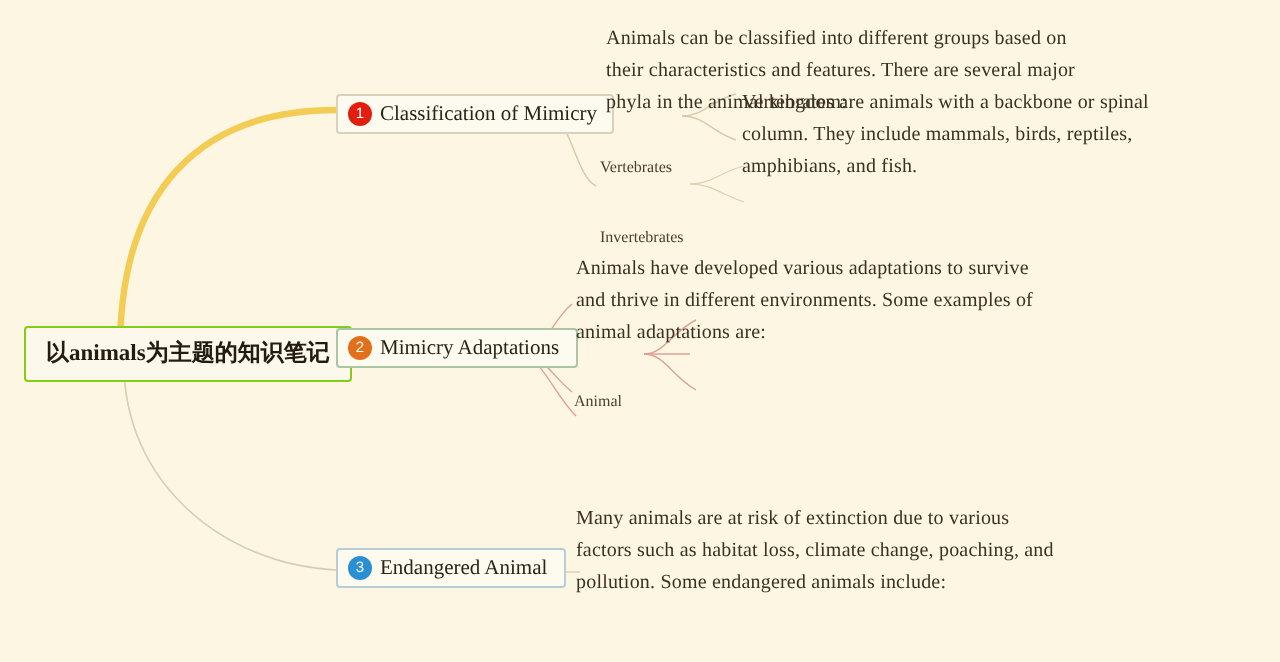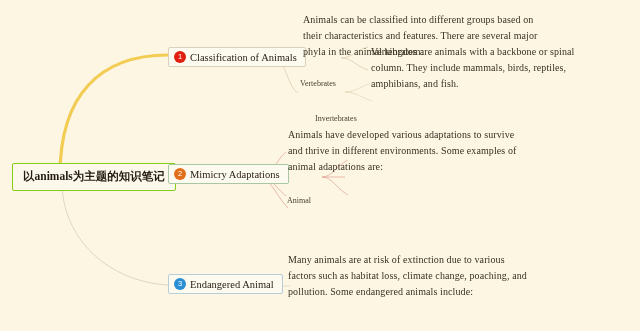--- a/index.html
+++ b/index.html
@@ -91,21 +91,21 @@
   .badge-3 { background: #2b8fd4; }
 
   .sub-node {
     position: absolute;
     font-size: 8px;
     color: #4a3f2c;
     white-space: nowrap;
     margin-top: 25px;
   }
   .sub-vertebrates { left: 300px; top: 54px; }
-  .sub-invertebrates { left: 315px; top: 89px; text-align: center; }
+  .sub-invertebrates { left: 300px; top: 89px; text-align: center; }
   .sub-mimicry { left: 287px; top: 171px; }
 
   .text-block {
     position: absolute;
     font-size: 10px;
     line-height: 1.62;
     color: #3a3124;
     letter-spacing: 0.1px;
   }
   .tb-classification { left: 303px; top: 12px; width: 245px; }
@@ -147,21 +147,21 @@
 
     <path d="M 262 286 L 290 286" fill="none" stroke="#d8d0bb" stroke-width="0.7"></path>
   </svg>
 
   <div class="node root-node">
     <span>以animals为主题的知识笔记</span>
   </div>
 
   <div class="node branch-node branch-1">
     <span class="badge badge-1">1</span>
-    <span>Classification of Animals</span>
+    <span>Classification of Mimicry</span>
   </div>
 
   <div class="node branch-node branch-2">
     <span class="badge badge-2">2</span>
     <span>Mimicry Adaptations</span>
   </div>
 
   <div class="node branch-node branch-3">
     <span class="badge badge-3">3</span>
     <span>Endangered Animal</span>

